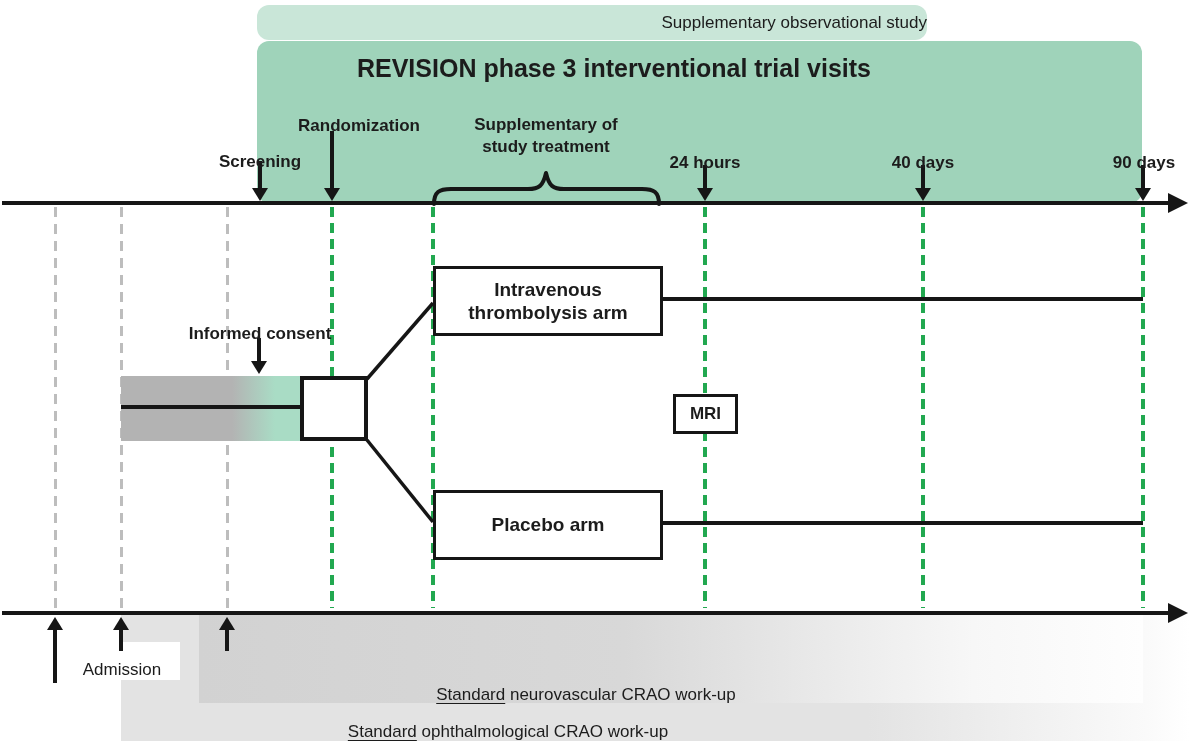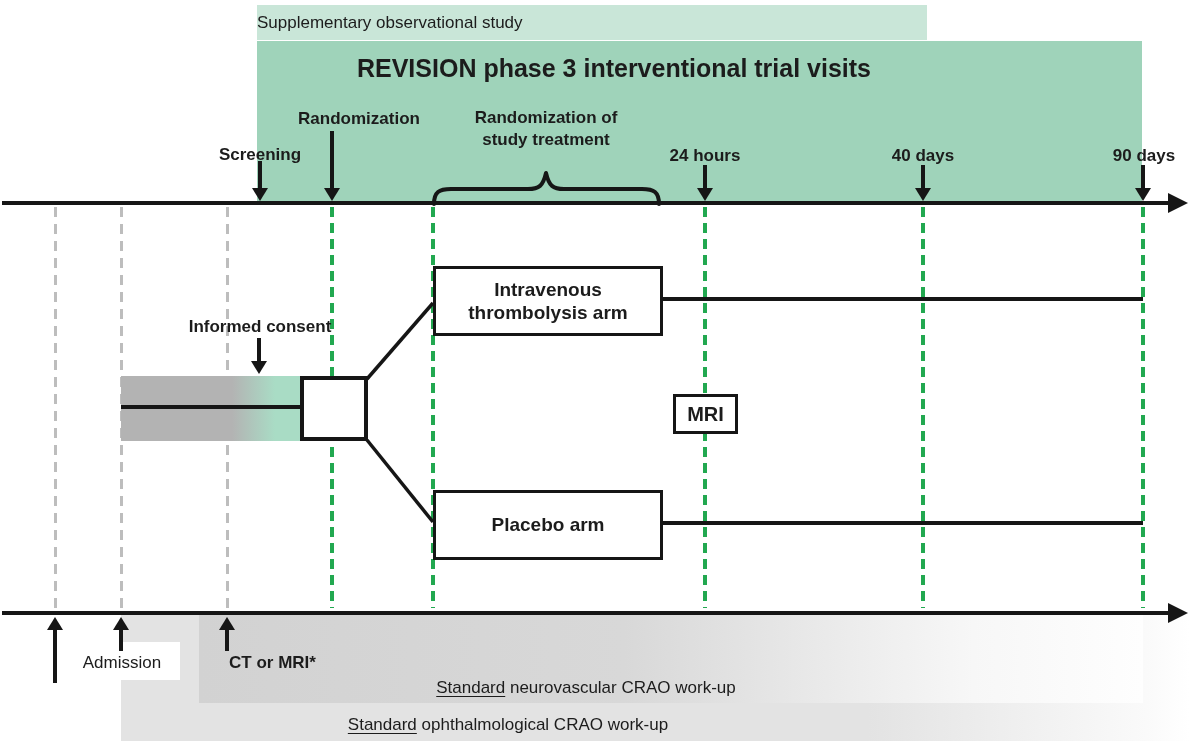--- a/index.html
+++ b/index.html
@@ -1,47 +1,47 @@
 <!DOCTYPE html>
 <html style="--banner-green: #9fd3ba; --banner-light-green: #c9e6d8; --dash-green: #22a850; --dash-gray: #bdbdbd; --bar-gray: #b3b3b3; --bar-green: #a9dcc5; --band-dark-gray: #d2d2d2; --band-light-gray: #e3e3e3;"><head>
 <meta charset="utf-8">
 <style>
   html,body{margin:0;padding:0;background:#fff;}
   #canvas{
     position:relative;width:1200px;height:748px;background:#fff;overflow:hidden;
     font-family:"Liberation Sans","DejaVu Sans",sans-serif;color:#1c1c1c;
   }
   
-  .banner{position:absolute;z-index:1;display:flex;align-items:center;justify-content:flex-start;}
+  .banner{position:absolute;z-index:1;display:flex;align-items:center;justify-content:flex-end;border-radius:12px;}
   #supp-banner{left:257px;top:5px;width:670px;height:35px;background:var(--banner-light-green,#c9e6d8);font-size:17px;}
   #revision-banner{left:257px;top:41px;width:885px;height:162px;background:var(--banner-green,#9fd3ba);}
   #revision-title{position:absolute;left:257px;top:54px;width:714px;text-align:center;font-size:25px;font-weight:bold;z-index:8;}
   
   .tl{position:absolute;height:4px;background:#161616;z-index:6;}
   .tl-head{position:absolute;width:0;height:0;border-left:20px solid #161616;border-top:10px solid transparent;border-bottom:10px solid transparent;z-index:6;}
   
   .dash{position:absolute;top:207px;height:401px;z-index:2;}
   .dash.green{width:4px;background:repeating-linear-gradient(to bottom,var(--dash-green,#22a850) 0 10px,transparent 10px 16px);}
   .dash.gray{width:3px;background:repeating-linear-gradient(to bottom,var(--dash-gray,#bdbdbd) 0 10px,transparent 10px 17px);}
   
-  .lbl{position:absolute;font-size:17px;font-weight:bold;text-align:center;line-height:22px;z-index:8;}
+  .lbl{position:absolute;font-size:17px;font-weight:bold;text-align:center;line-height:22px;z-index:8;margin-top:7px;}
   .reg{font-weight:normal;}
   .ul{text-decoration:underline;text-underline-offset:3px;}
   
   .ad,.au{position:absolute;width:16px;z-index:7;}
   .ad .stem{position:absolute;left:6px;top:0;width:4px;bottom:12px;background:#161616;}
   .ad .head{position:absolute;left:0;bottom:0;width:0;height:0;border-left:8px solid transparent;border-right:8px solid transparent;border-top:13px solid #161616;}
   .au .stem{position:absolute;left:6px;bottom:0;width:4px;top:12px;background:#161616;}
   .au .head{position:absolute;left:0;top:0;width:0;height:0;border-left:8px solid transparent;border-right:8px solid transparent;border-bottom:13px solid #161616;}
   
   .obox{position:absolute;background:#fff;border:3.5px solid #161616;box-sizing:border-box;display:flex;flex-direction:column;align-items:center;justify-content:center;font-weight:bold;text-align:center;z-index:5;}
   #decision-square{left:300px;top:376px;width:68px;height:65px;border-width:4px;}
   #iv-box{left:433px;top:266px;width:230px;height:70px;font-size:19px;line-height:23px;}
   #placebo-box{left:433px;top:490px;width:230px;height:70px;font-size:19px;}
-  #mri-box{left:673px;top:394px;width:65px;height:40px;font-size:20px;}
+  #mri-box{left:673px;top:394px;width:65px;height:40px;font-size:17px;}
   #pe-box{left:856px;top:380px;width:136px;height:65px;font-size:17px;line-height:21px;}
   .hline{position:absolute;height:4px;background:#161616;z-index:4;}
   #consent-bar{position:absolute;left:121px;top:376px;width:179px;height:65px;z-index:3;
     background:linear-gradient(to right,var(--bar-gray,#b3b3b3) 0%,var(--bar-gray,#b3b3b3) 62%,var(--bar-green,#a9dcc5) 86%,var(--bar-green,#a9dcc5) 100%);}
   #overlay-svg{position:absolute;left:0;top:0;z-index:4;pointer-events:none;}
   
   .band{position:absolute;}
   #oph-band{left:121px;top:615px;width:1068px;height:126px;z-index:1;
     background:linear-gradient(to right,var(--band-light-gray,#e3e3e3) 0%,var(--band-light-gray,#e3e3e3) 70%,#fafafa 96%,#fff 100%);}
   #neuro-band{left:199px;top:615px;width:944px;height:88px;z-index:2;
@@ -73,21 +73,21 @@
   <div class="dash green" style="left:1141px;"></div>
 
   <div class="tl" style="left:2px;top:201px;width:1168px;"></div>
   <div class="tl-head" style="left:1168px;top:193px;"></div>
   <div class="tl" style="left:2px;top:611px;width:1168px;"></div>
   <div class="tl-head" style="left:1168px;top:603px;"></div>
 
   <div class="lbl" style="left:185px;top:144px;width:150px;">Screening</div>
   <div class="lbl" style="left:274px;top:108px;width:170px;">Randomization</div>
   <div class="lbl" style="left:446px;top:107px;width:200px;">
-    <span>Randomization of</span><br>
+    <span>Supplementary of</span><br>
     <span>study treatment</span>
   </div>
   <div class="lbl" style="left:640px;top:145px;width:130px;">24 hours</div>
   <div class="lbl" style="left:858px;top:145px;width:130px;">40 days</div>
   <div class="lbl" style="left:1079px;top:145px;width:130px;">90 days</div>
 
   <div class="ad" style="left:252px;top:161px;height:40px;">
       <div class="stem"></div>
       <div class="head"></div>
     </div>
@@ -144,21 +144,20 @@
   <div class="au" style="left:113px;top:617px;height:34px;">
       <div class="head"></div>
       <div class="stem"></div>
     </div>
   <div class="au" style="left:219px;top:617px;height:34px;">
       <div class="head"></div>
       <div class="stem"></div>
     </div>
 
   <div class="lbl reg" style="left:64px;top:652px;width:116px;">Admission</div>
-  <div class="lbl" style="left:190px;top:652px;width:165px;">CT or MRI*</div>
   <div class="lbl reg" style="left:336px;top:677px;width:500px;">
     <span class="ul">Standard</span><span> neurovascular CRAO work-up</span>
   </div>
   <div class="lbl reg" style="left:258px;top:714px;width:500px;">
     <span class="ul">Standard</span><span> ophthalmological CRAO work-up</span>
   </div>
 
 </div>
 
 </body></html>

